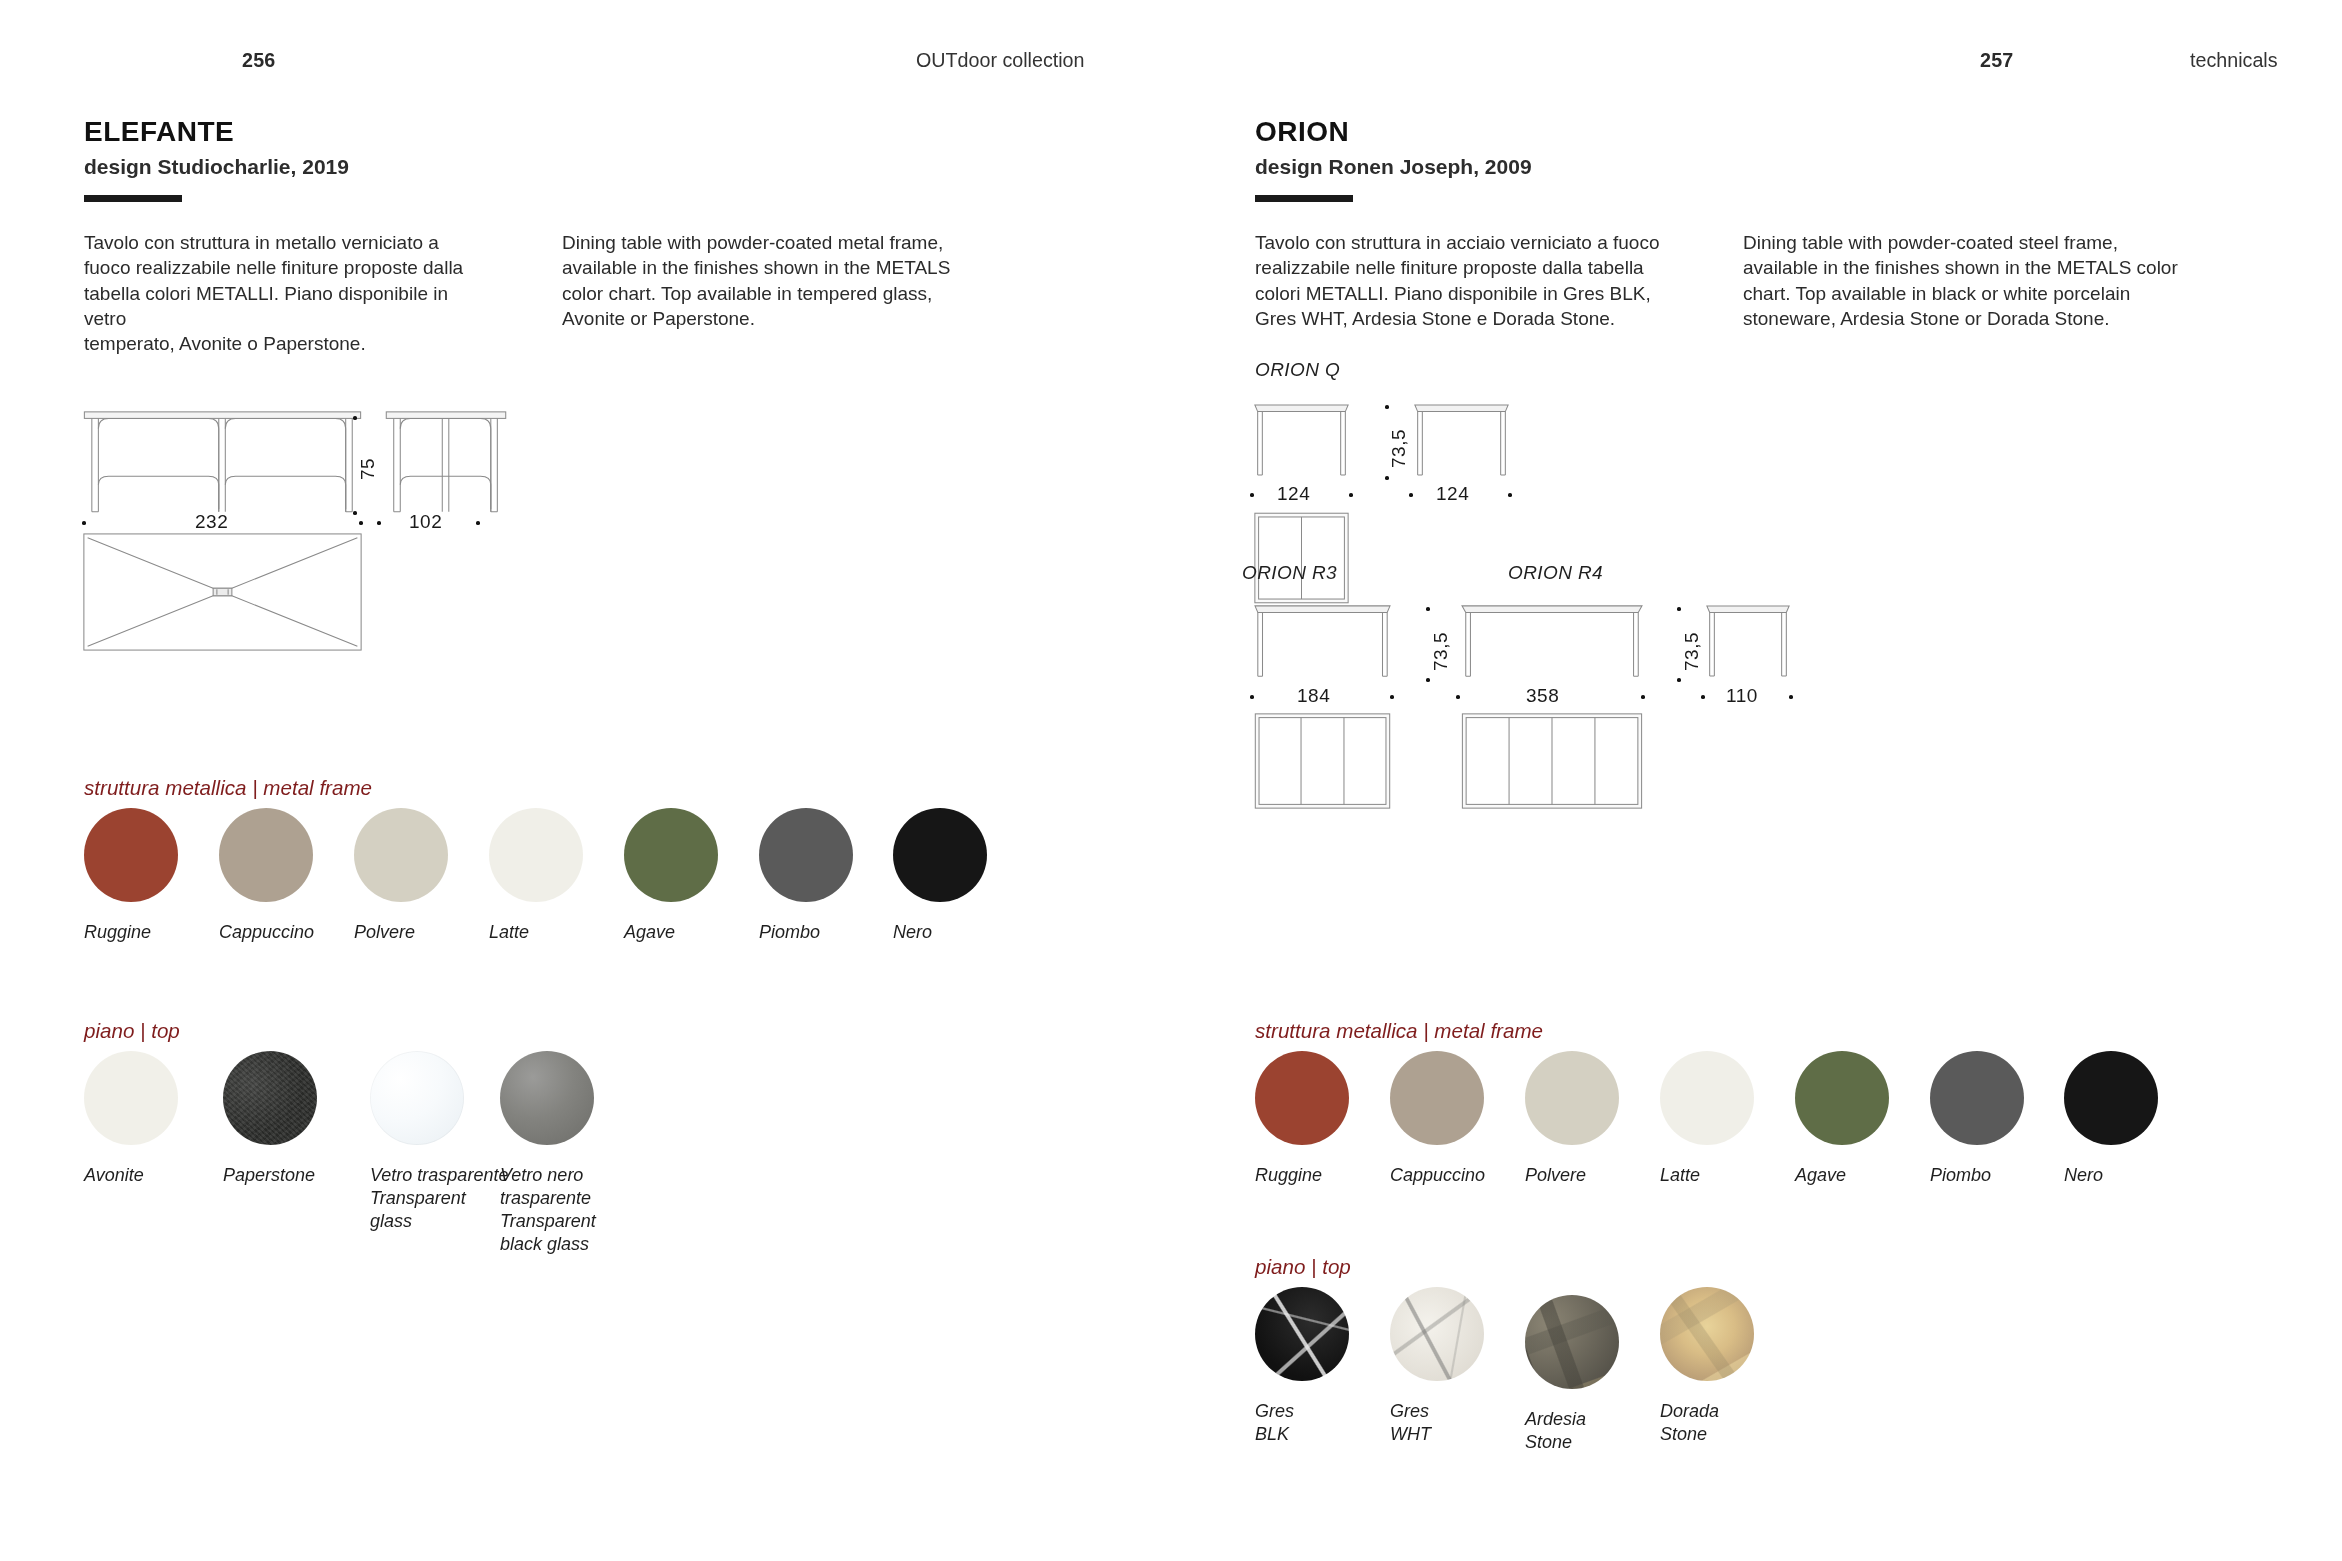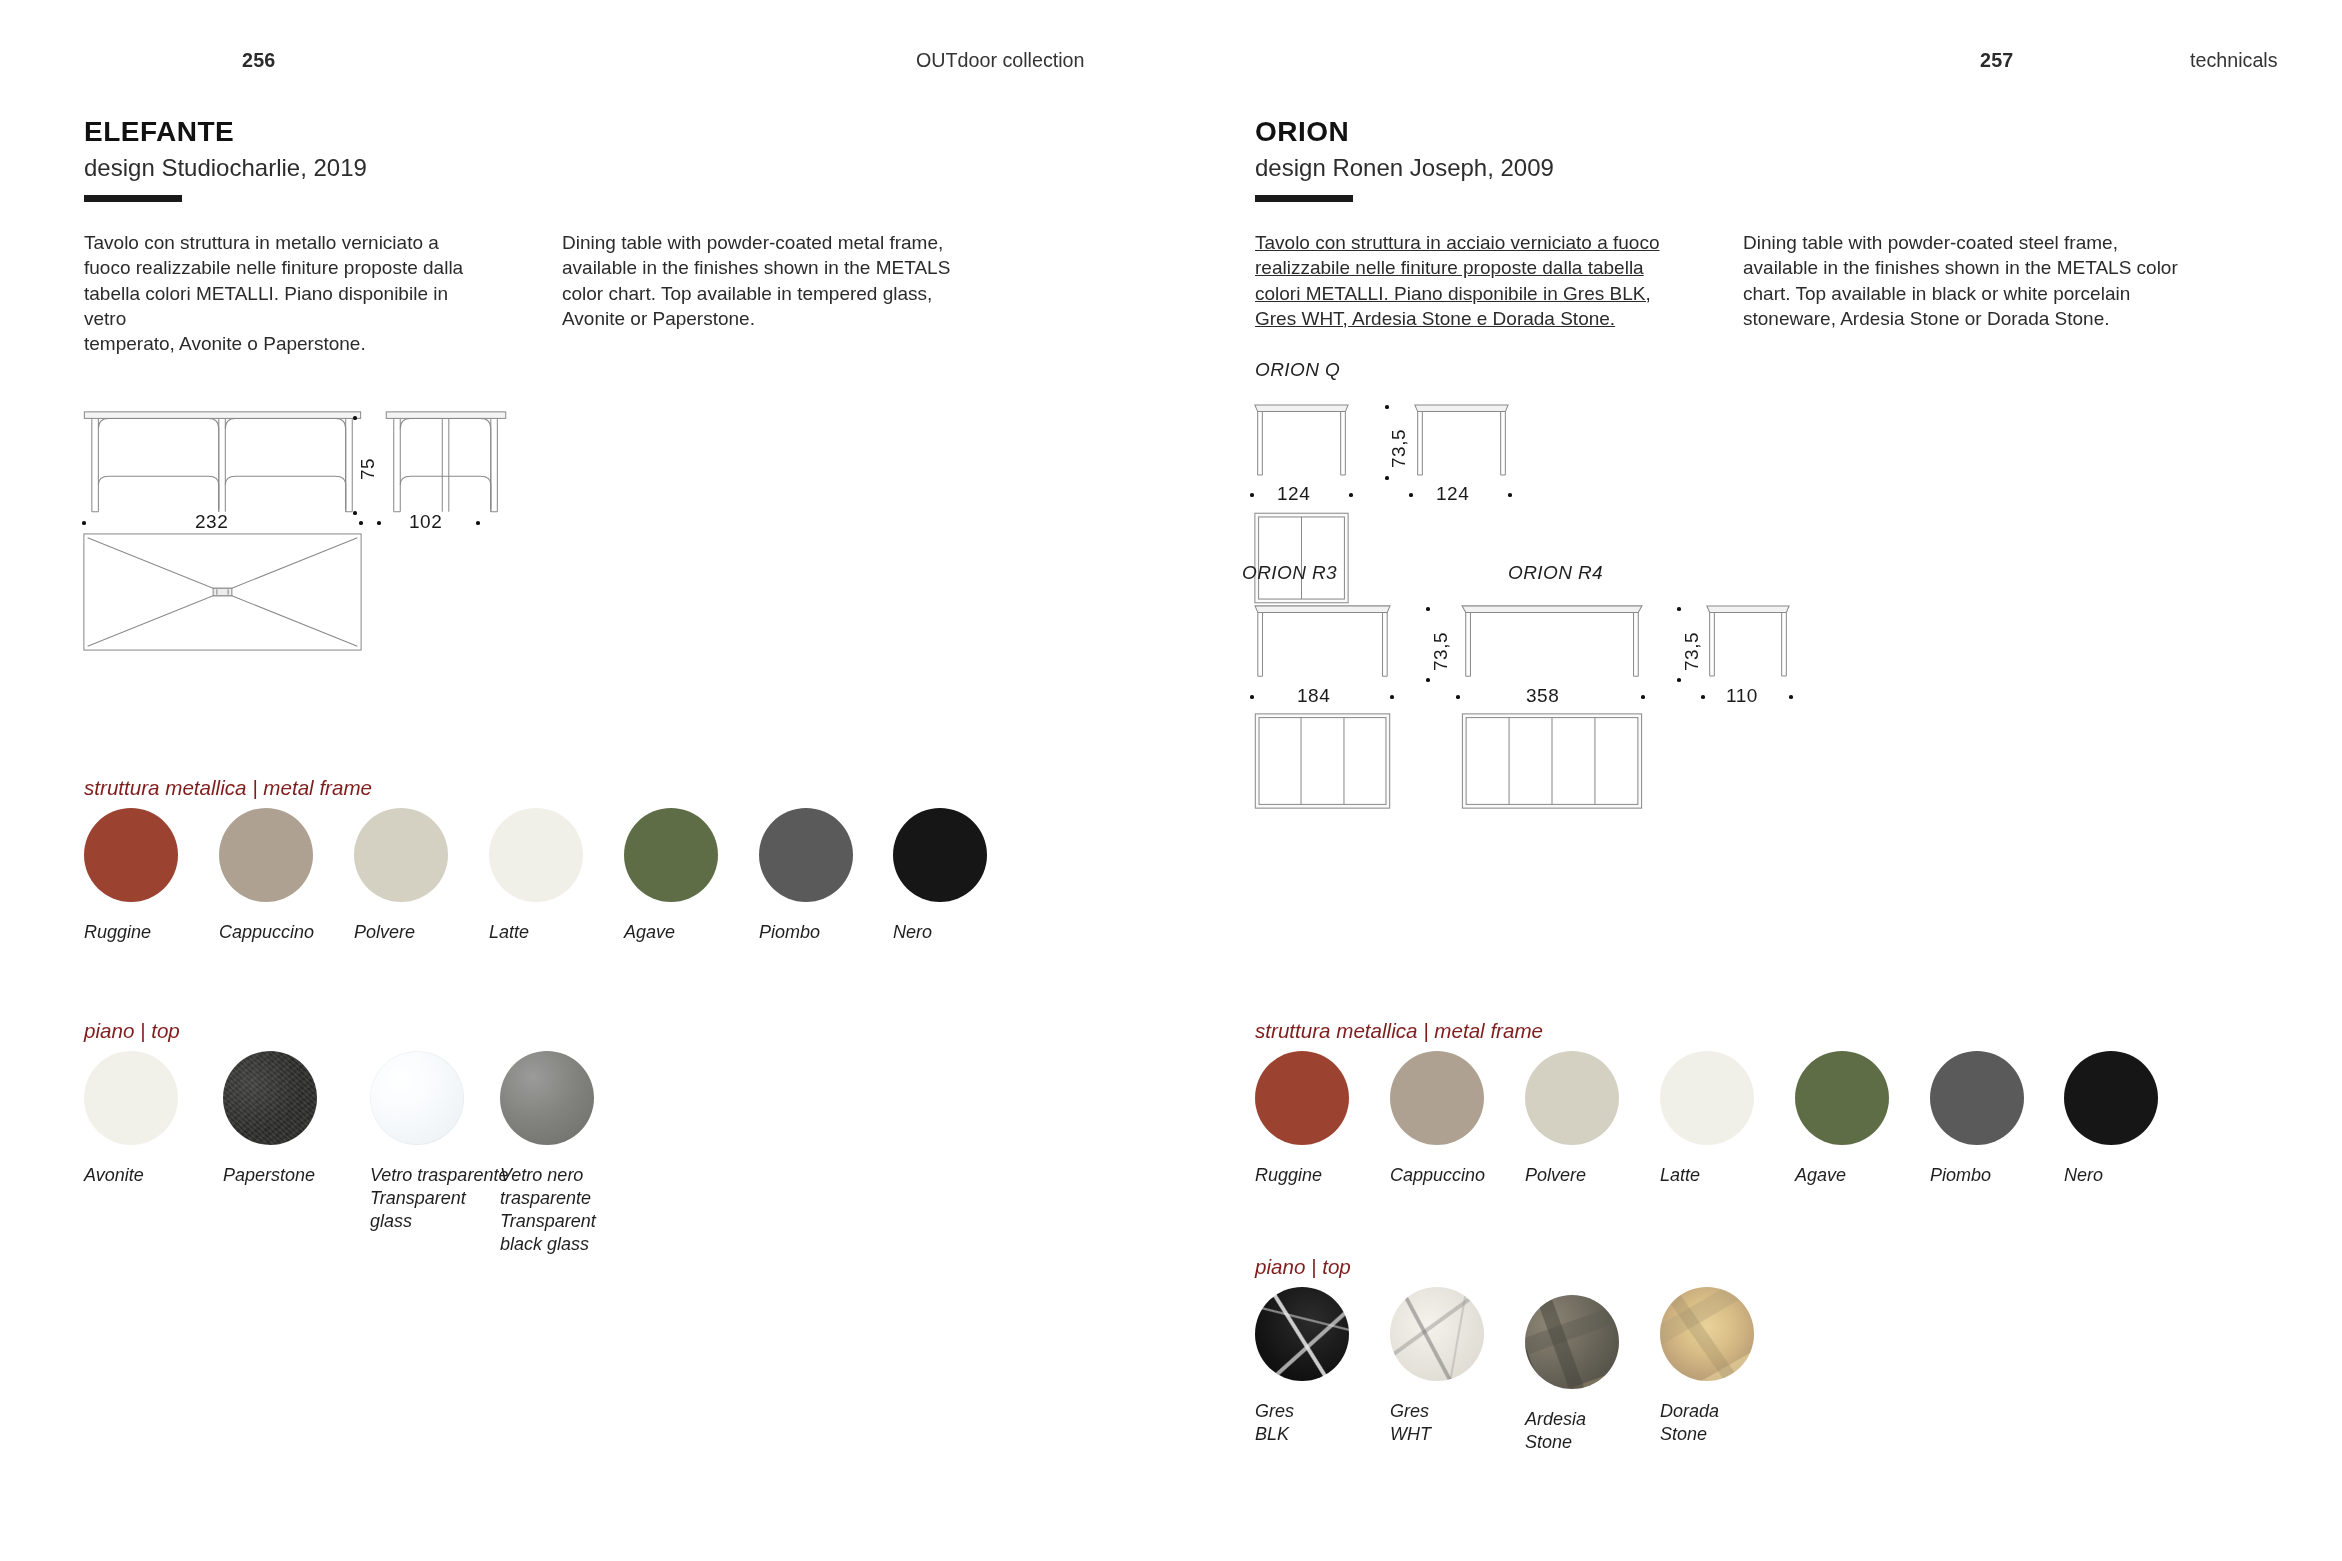--- a/index.html
+++ b/index.html
@@ -23,21 +23,21 @@
   
   .page { position: absolute; top: 0; width: 1171px; height: 1562px; }
   .page-left  { left: 0; }
   .page-right { left: 1171px; }
 
   h1.title {
     position: absolute; font-size: 28px; font-weight: 700;
     letter-spacing: 0.5px; color: #111; line-height: 1;
   }
   .designer {
-    position: absolute; font-size: 24px; font-weight: 400;
+    position: absolute; font-size: 21px; font-weight: 700;
     color: #2d2d2d; line-height: 1;
   }
   .rule {
     position: absolute; width: 98px; height: 6.6px; background: #1a1a1a;
   }
 
   .blurb {
     position: absolute; font-size: 19px; line-height: 1.33;
     color: #2b2b2b; width: 394px; white-space: pre-line;
   }
@@ -203,21 +203,21 @@
         </div>
       </div>
   </div>
 
   <div class="page page-right">
 
     <h1 class="title" style="left:84px; top:118px;">ORION</h1>
     <div class="designer" style="left:84px; top:156px;">design Ronen Joseph, 2009</div>
     <div class="rule" style="left:84px; top:195px;"></div>
 
-    <div class="blurb" style="left:84px; top:230px; width:431px;text-decoration:underline;">Tavolo con struttura in acciaio verniciato a fuoco
+    <div class="blurb" style="left:84px; top:230px; width:431px;">Tavolo con struttura in acciaio verniciato a fuoco
 realizzabile nelle finiture proposte dalla tabella
 colori METALLI. Piano disponibile in Gres BLK,
 Gres WHT, Ardesia Stone e Dorada Stone.</div>
     <div class="blurb" style="left:572px; top:230px; width:459px;">Dining table with powder-coated steel frame,
 available in the finishes shown in the METALS color
 chart. Top available in black or white porcelain
 stoneware, Ardesia Stone or Dorada Stone.</div>
 
     <div class="drawcap" style="left:84px; top:359px;">ORION Q</div>
 

